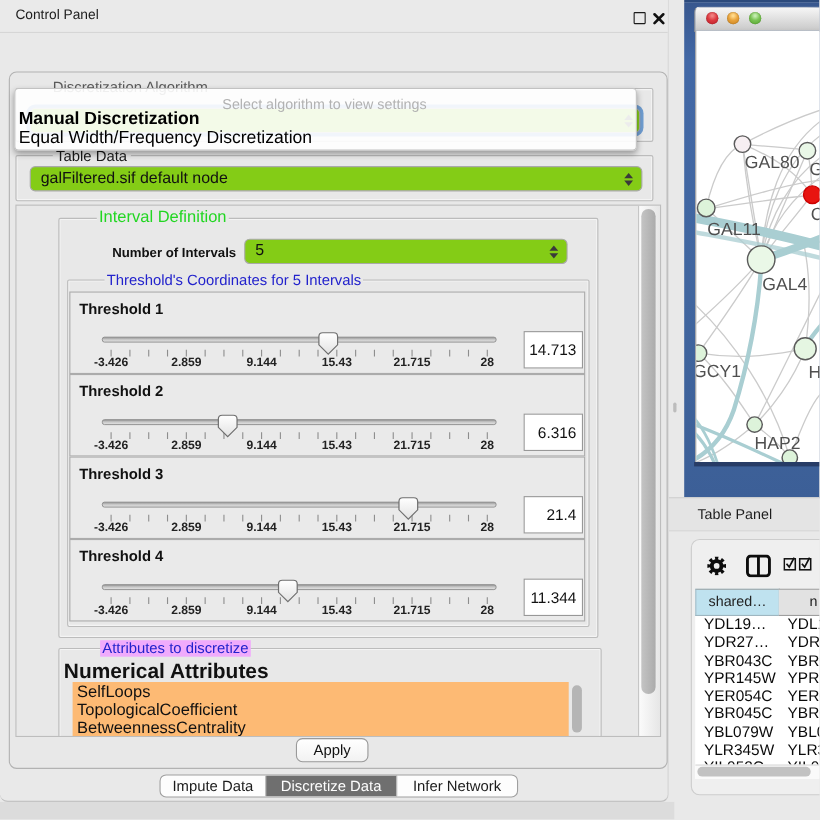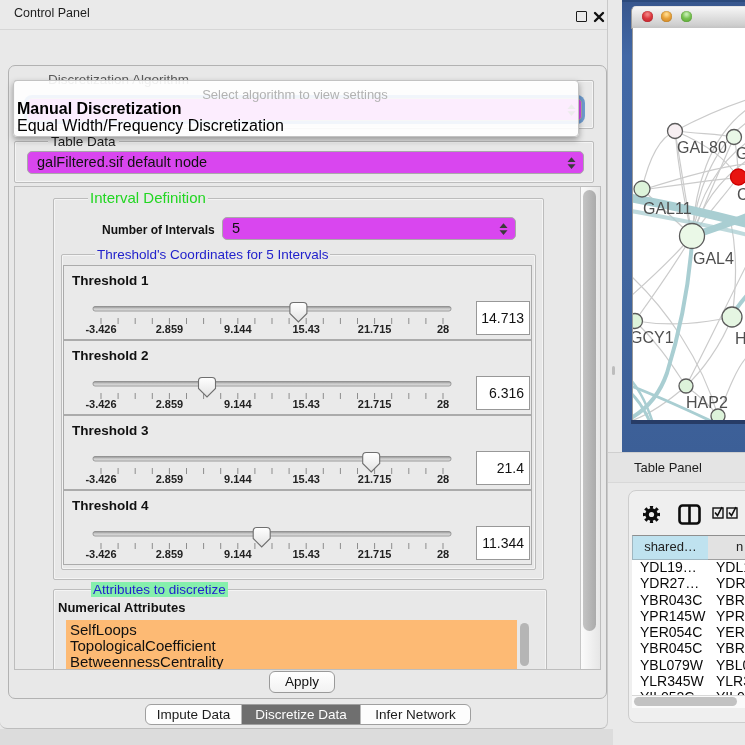--- a/index.html
+++ b/index.html
@@ -18,21 +18,21 @@
   .seg .s{display:flex;align-items:center;justify-content:center;white-space:nowrap;
           border-right:1px solid #b9b9b9;}
   .seg .s:last-child{border-right:none;}
   .seg .on{background:#6f6f6f;color:#fdfdfd;}
   
   #panel{left:8px;top:65px;width:597px;height:632px;background:#e8e8e8;
          border:1px solid #b2b2b2;border-radius:7px;}
   .gtitle{position:absolute;font-size:13.5px;margin-left:28px;}
   .group{position:absolute;border:1px solid #bcbcbc;border-radius:2px;
          box-shadow:inset 0 0 0 1px #f4f4f4;}
-  .combo{position:absolute;background:#d946ef;border:1px solid #a9a9a9;border-radius:5px;
+  .combo{position:absolute;background:#84cc16;border:1px solid #a9a9a9;border-radius:5px;
          font-size:14.5px;color:#111;}
   .combo .tx{position:absolute;left:9px;top:2px;}
   .stepper{position:absolute;width:11px;top:0;bottom:0;}
   .stepper svg{position:absolute;top:50%;left:0;transform:translateY(-50%);}
   
   #popup{left:13px;top:80px;width:564px;height:55px;background:rgba(255,255,255,0.90);
          border:1px solid #c2c2c2;border-radius:4px;z-index:40;
          box-shadow:0 3px 6px rgba(0,0,0,0.35);}
   
   .thp{position:absolute;left:48px;width:467px;height:73px;background:#eaeaea;
@@ -285,22 +285,22 @@
           <text x="173.8" y="67" text-anchor="middle" font-size="11" font-weight="bold" fill="#222" font-family="Liberation Sans, sans-serif">9.144</text>
           <text x="242.2" y="67" text-anchor="middle" font-size="11" font-weight="bold" fill="#222" font-family="Liberation Sans, sans-serif">15.43</text>
           <text x="310.6" y="67" text-anchor="middle" font-size="11" font-weight="bold" fill="#222" font-family="Liberation Sans, sans-serif">21.715</text>
           <text x="379.0" y="67" text-anchor="middle" font-size="11" font-weight="bold" fill="#222" font-family="Liberation Sans, sans-serif">28</text>
         <path d="M 189.2 47.5 L 189.2 40 Q 189.2 36.5 192.7 36.5 L 202.7 36.5 Q 206.2 36.5 206.2 40 L 206.2 47.5 L 197.7 56 Z" fill="url(#th303)" stroke="#6f6f6f" stroke-width="1.1"></path>
       </svg>
       <div class="vbox">11.344</div>
     </div>
 
     <div class="group" style="left:38px;top:402px;width:492px;height:90px;"></div>
-    <div class="gtitle" style="left:48px;top:395px;color:#2222cc;background:#86efac;padding:0 2px;">Attributes to discretize</div>
-    <div class="abs" style="left:43px;top:413px;font-size:13px;font-weight:bold;color:#111;">Numerical Attributes</div>
+    <div class="gtitle" style="left:48px;top:395px;color:#2222cc;background:#f0abfc;padding:0 2px;">Attributes to discretize</div>
+    <div class="abs" style="left:43px;top:413px;font-size:19px;font-weight:bold;color:#111;">Numerical Attributes</div>
     <div class="abs" style="left:51px;top:433px;width:451px;height:60px;background:#fdba74;font-size:15px;color:#111;">
       <div style="padding:2px 0 0 4px;line-height:16px;">SelfLoops<br>TopologicalCoefficient<br>BetweennessCentrality</div>
     </div>
     <div class="sb-thumb" style="left:505px;top:436px;width:9px;height:43px;background:#b5b5b5;"></div>
 
     <div class="vsb-track" style="left:565px;top:0;width:19px;height:482px;"></div>
     <div class="sb-thumb" style="left:568px;top:3px;width:13px;height:441px;"></div>
   </div>
 
   <div class="abs" style="left:269px;top:671px;width:64px;height:20px;border:1px solid #9a9a9a;

